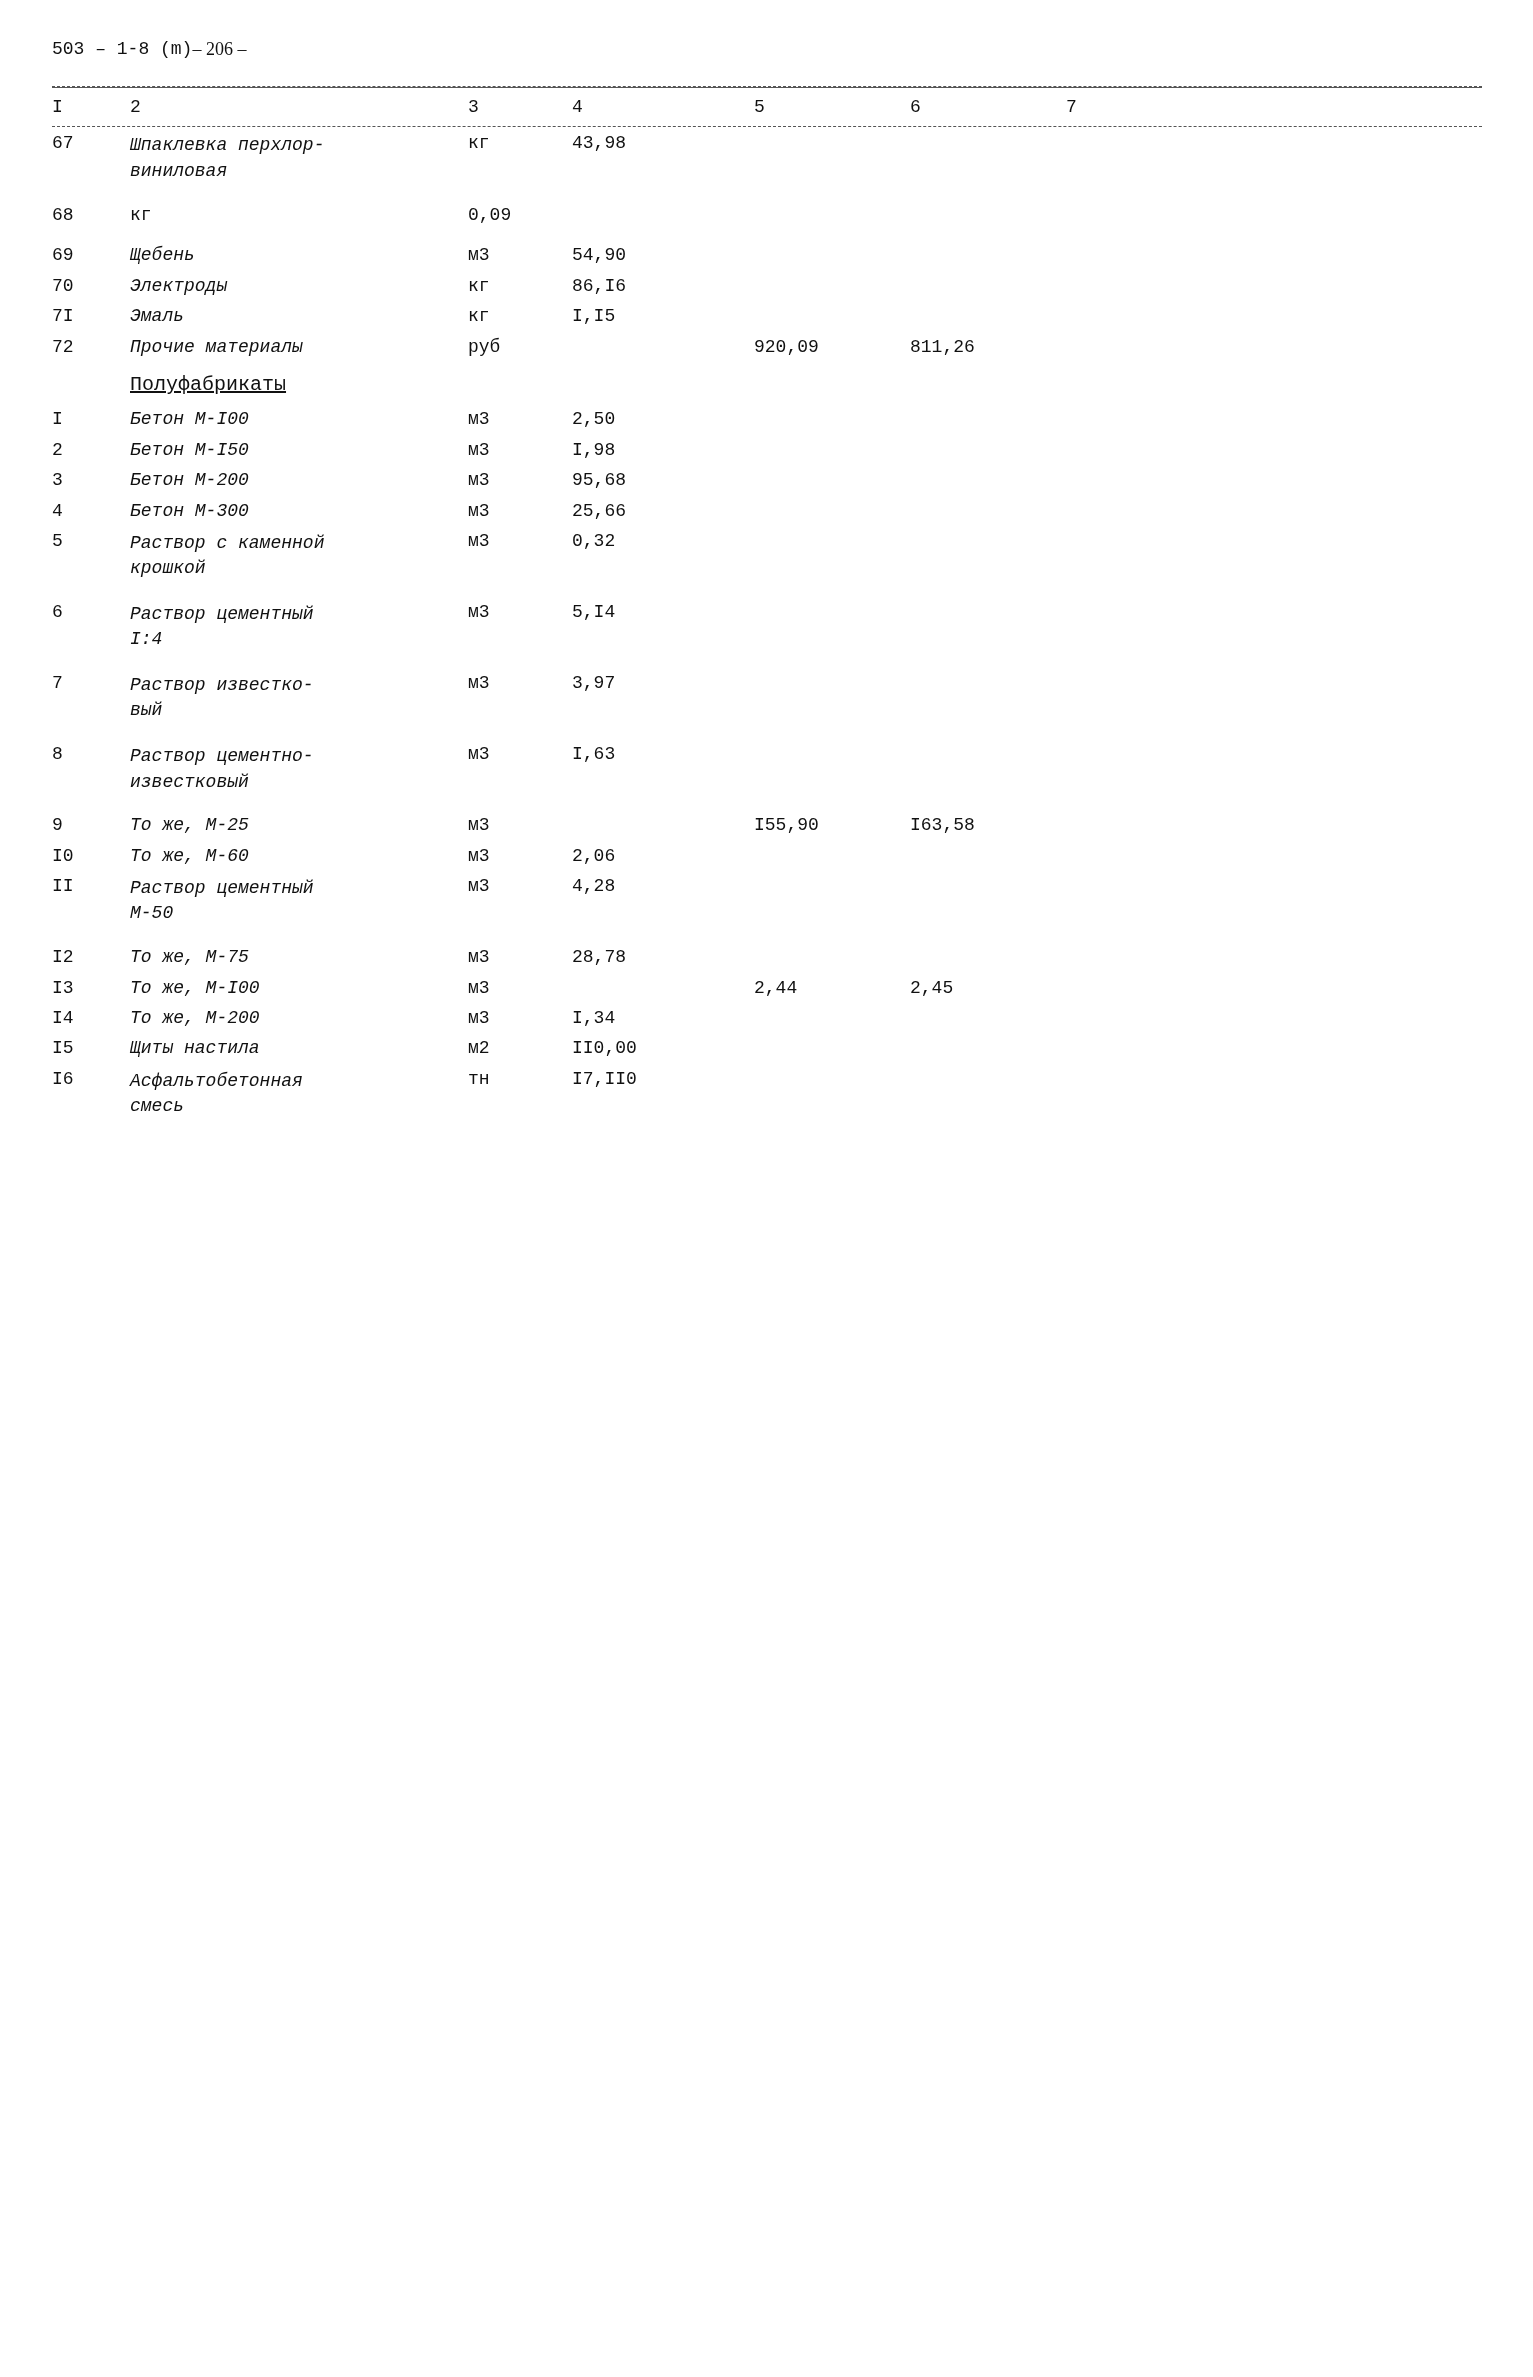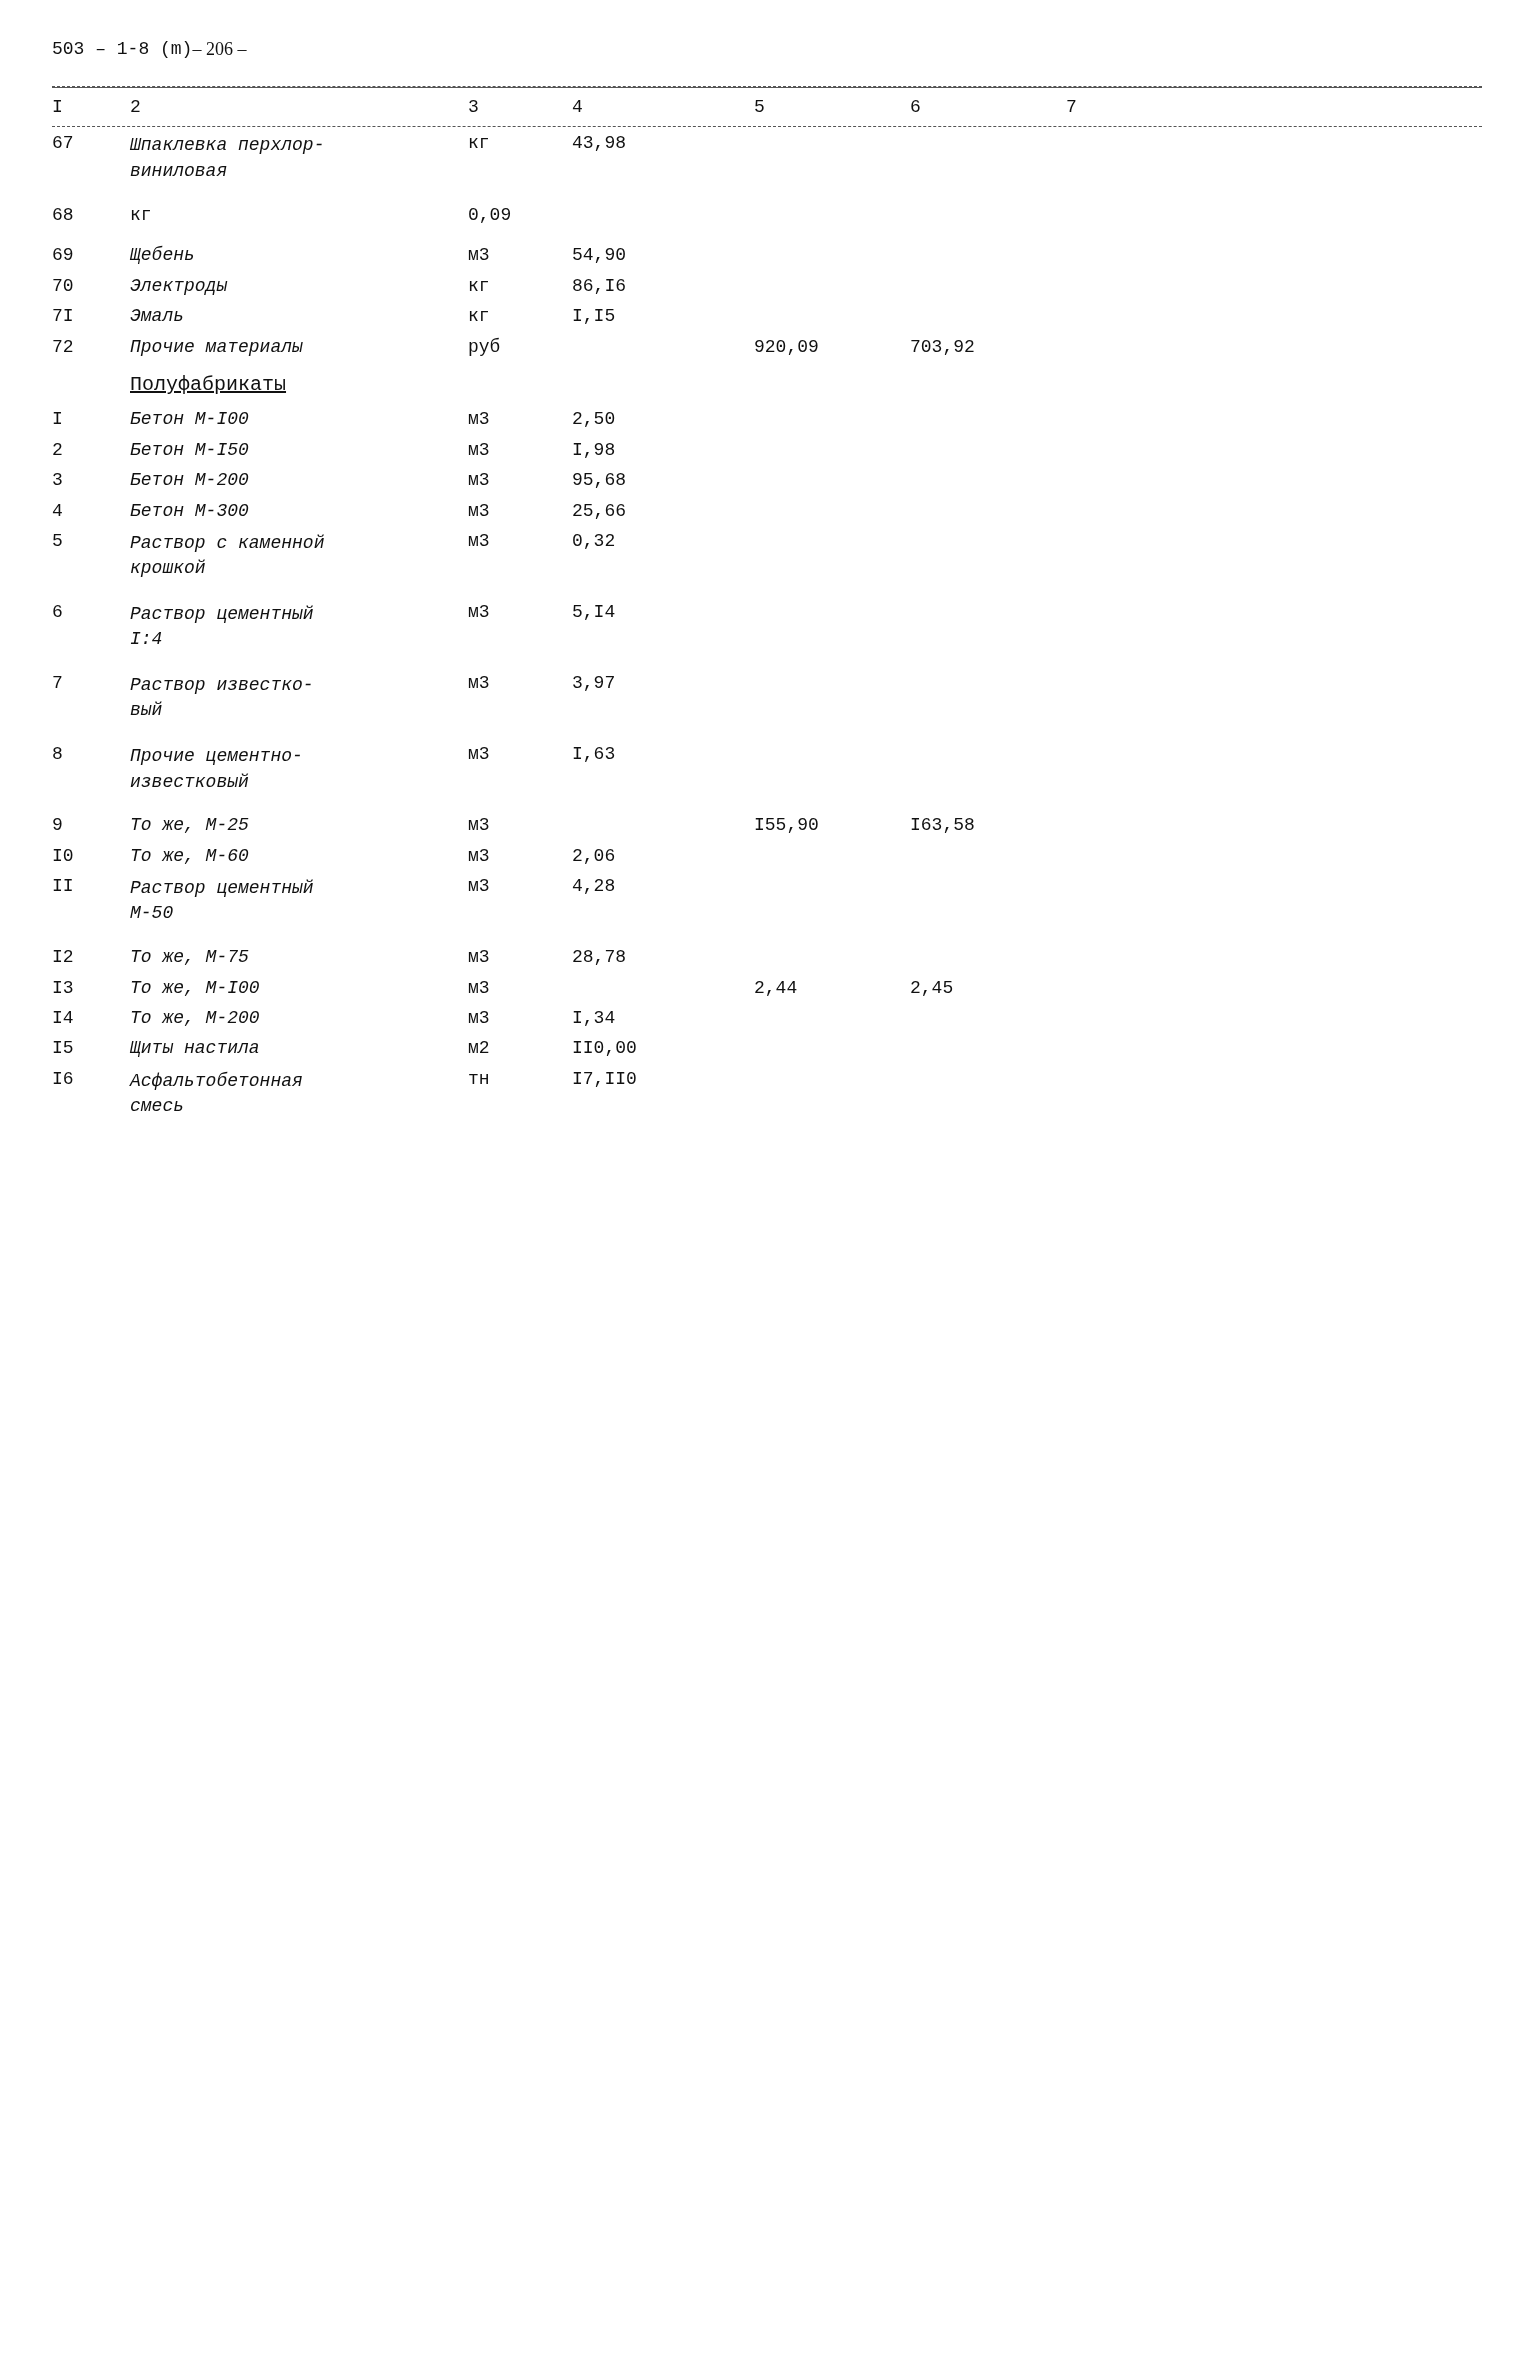--- a/index.html
+++ b/index.html
@@ -128,21 +128,21 @@
         <div class="col5"></div>
         <div class="col6"></div>
         <div class="col7"></div>
       </div>
       <div class="table-row">
         <div class="col1">72</div>
         <div class="col2">Прочие материалы</div>
         <div class="col3">руб</div>
         <div class="col4"></div>
         <div class="col5">920,09</div>
-        <div class="col6">703,92</div>
+        <div class="col6">811,26</div>
         <div class="col7"></div>
       </div>
       <div class="section-label">Полуфабрикаты</div>
       <div class="table-row">
         <div class="col1">I</div>
         <div class="col2">Бетон М-I00</div>
         <div class="col3">м3</div>
         <div class="col4">2,50</div>
         <div class="col5"></div>
         <div class="col6"></div>
@@ -203,21 +203,21 @@
 вый</div>
         <div class="col3">м3</div>
         <div class="col4">3,97</div>
         <div class="col5"></div>
         <div class="col6"></div>
         <div class="col7"></div>
       </div>
       <div class="row-spacer"></div>
       <div class="table-row">
         <div class="col1">8</div>
-        <div class="col2 multiline" style="white-space: pre-line;">Прочие цементно-
+        <div class="col2 multiline" style="white-space: pre-line;">Раствор цементно-
 известковый</div>
         <div class="col3">м3</div>
         <div class="col4">I,63</div>
         <div class="col5"></div>
         <div class="col6"></div>
         <div class="col7"></div>
       </div>
       <div class="row-spacer"></div>
       <div class="table-row">
         <div class="col1">9</div>

